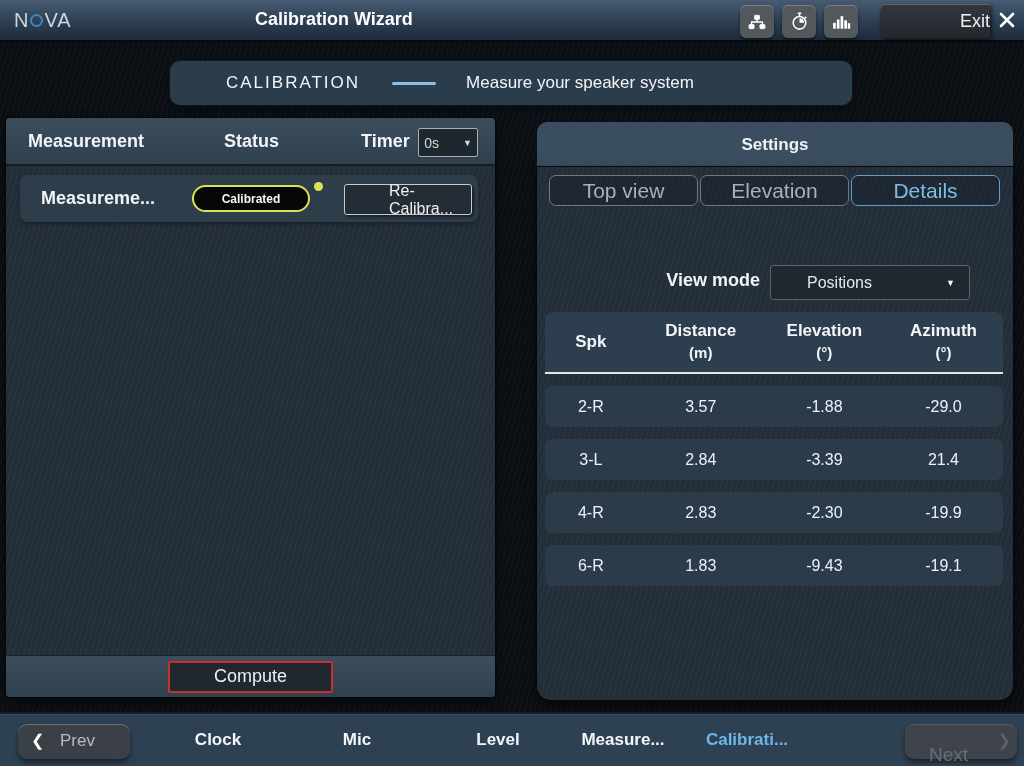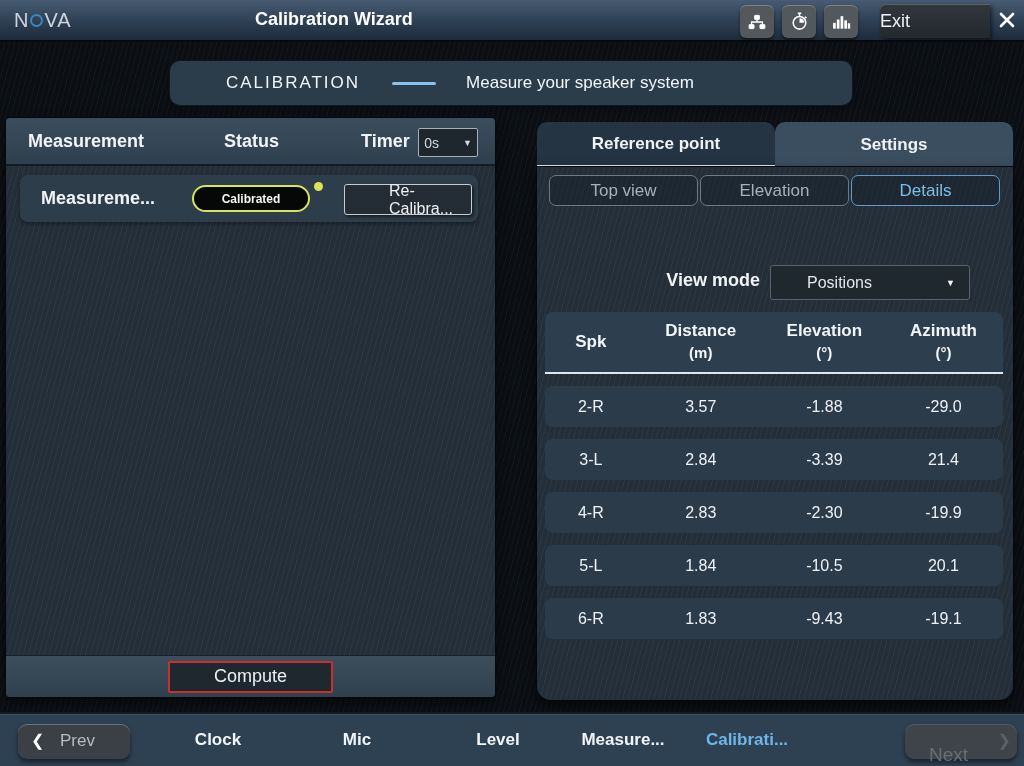--- a/index.html
+++ b/index.html
@@ -27,21 +27,21 @@
   .win-title { position:absolute; left:255px; top:9px; font-size:18px; font-weight:bold; color:#fff; }
   .tb-iconbtn {
     position:absolute; top:5px; width:34px; height:33px; border-radius:6px;
     background:#53585d; box-shadow:inset 0 1px 0 rgba(255,255,255,.25), 0 2px 3px rgba(0,0,0,.5);
     display:flex; align-items:center; justify-content:center;
   }
   .exit-btn {
     position:absolute; left:880px; top:4px; width:110px; height:34px;
     background:linear-gradient(#31373d,#23282d); border-radius:6px 0 0 6px;
     box-shadow:inset 0 1px 0 rgba(255,255,255,.22), 2px 2px 4px rgba(0,0,0,.55);
-    color:#eef1f4; font-size:18px; display:flex; align-items:center; justify-content:flex-start;
+    color:#eef1f4; font-size:18px; display:flex; align-items:center; justify-content:flex-end;
   }
   .close-x { position:absolute; left:995px; top:8px; width:24px; height:24px; display:flex; align-items:center; justify-content:center; }
 
   
   .subtitle {
     position:absolute; left:170px; top:61px; width:682px; height:44px;
     background:#2b3c4b; border-radius:10px; box-shadow:0 0 0 1px #10181f, 0 3px 6px rgba(0,0,0,.45);
     display:flex; align-items:center;
   }
   .subtitle .cal { margin-left:56px; font-size:17px; letter-spacing:2px; color:#f2f6f9; }
@@ -105,21 +105,21 @@
   .tab.inactive { background:#3b4e5f; }
   .rp-body {
     position:absolute; left:0; top:45px; right:0; bottom:0;
     border-radius:0 0 14px 14px; box-shadow:0 0 0 1px #05080b, 0 6px 14px rgba(0,0,0,.6);
   }
   .seg-row { position:absolute; left:12px; top:8px; display:flex; gap:2px; }
   .seg-btn {
     width:149px; height:31px; border:1.5px solid #6e7980; border-radius:7px;
     background:rgba(20,27,34,.35);
     display:flex; align-items:center; justify-content:center;
-    font-size:17px; color:#a8b1b8;
+    font-size:21px; color:#a8b1b8;
   }
   .seg-btn.selected { border-color:#5e9cc9; color:#7fbde9; }
   .vm-row { position:absolute; left:0; top:97px; right:0; height:36px; }
   .vm-label { position:absolute; right:253px; top:6px; font-size:18px; font-weight:bold; color:#f0f4f7; }
   .vm-select {
     position:absolute; left:233px; top:1px; width:200px; height:35px;
     background:#20282f; border:1px solid #59636c; border-radius:3px;
     font-size:16px; color:#e2e7eb;
   }
   .vm-select .vm-value { position:absolute; left:36px; top:8px; }
@@ -259,23 +259,20 @@
 
     <div class="lp-footer">
       <div class="compute-btn">
         <span>Compute</span>
       </div>
     </div>
   </section>
 
   <section class="right-panel">
     <div class="tabs">
-      <div class="tab active">
-        <span>Reference point</span>
-      </div>
       <div class="tab inactive">
         <span>Settings</span>
       </div>
     </div>
 
     <div class="rp-body tex">
       <div class="seg-row">
         <div class="seg-btn">
           <span>Top view</span>
         </div>
@@ -327,26 +324,20 @@
     <div class="t-cell">-3.39</div>
     <div class="t-cell">21.4</div>
   </div>
             <div class="t-row">
     <div class="t-cell">4-R</div>
     <div class="t-cell">2.83</div>
     <div class="t-cell">-2.30</div>
     <div class="t-cell">-19.9</div>
   </div>
             <div class="t-row">
-    <div class="t-cell">5-L</div>
-    <div class="t-cell">1.84</div>
-    <div class="t-cell">-10.5</div>
-    <div class="t-cell">20.1</div>
-  </div>
-            <div class="t-row">
     <div class="t-cell">6-R</div>
     <div class="t-cell">1.83</div>
     <div class="t-cell">-9.43</div>
     <div class="t-cell">-19.1</div>
   </div>
           </div>
       </div>
     </div>
   </section>
 

